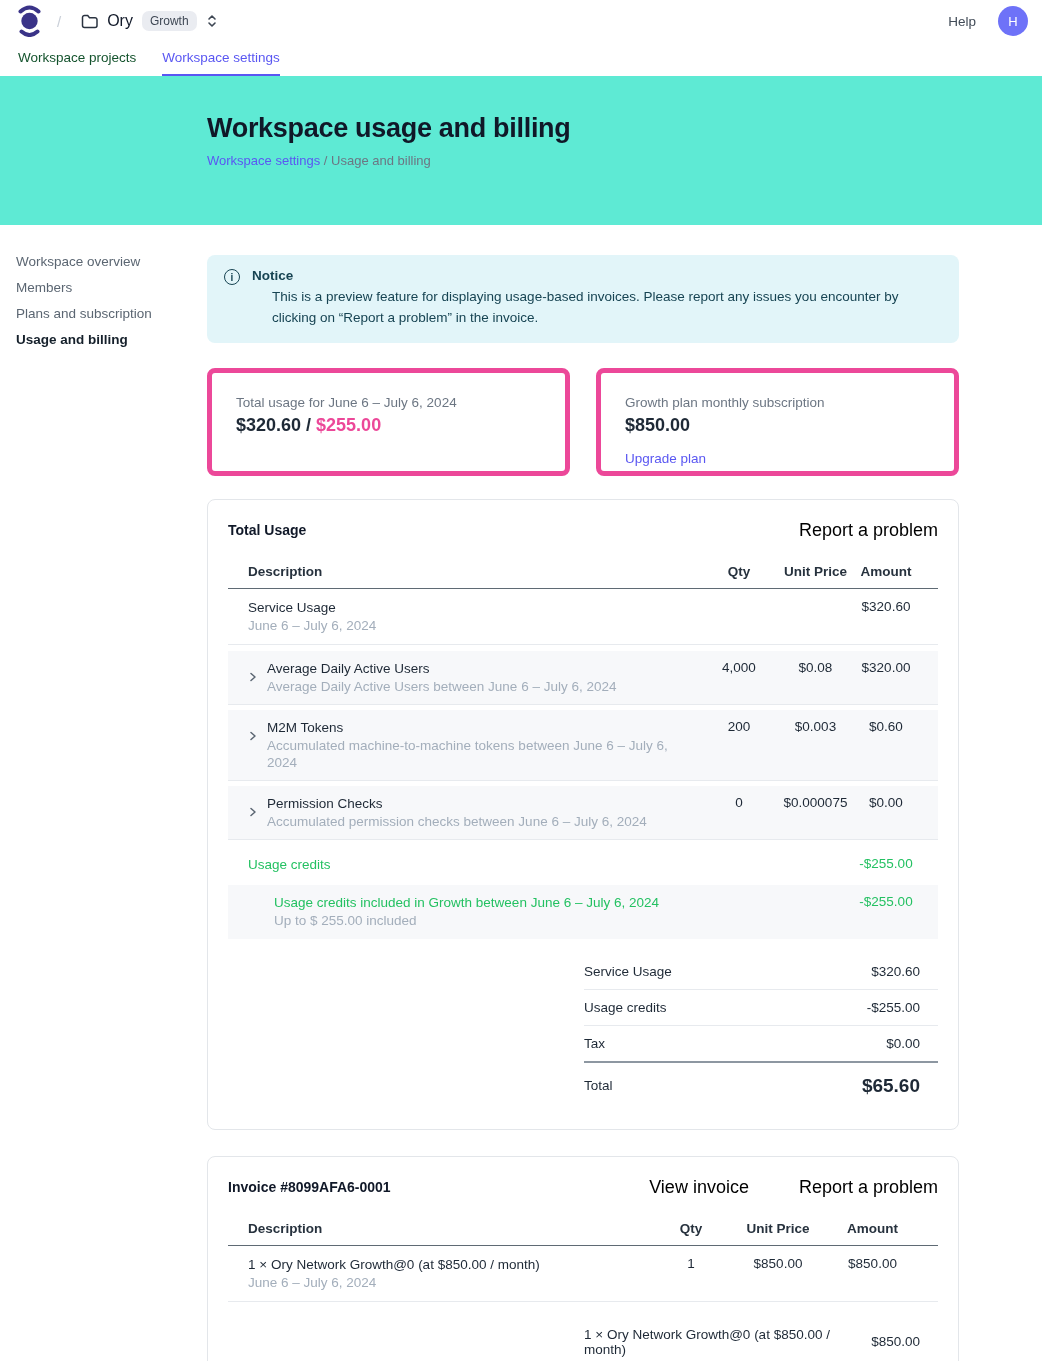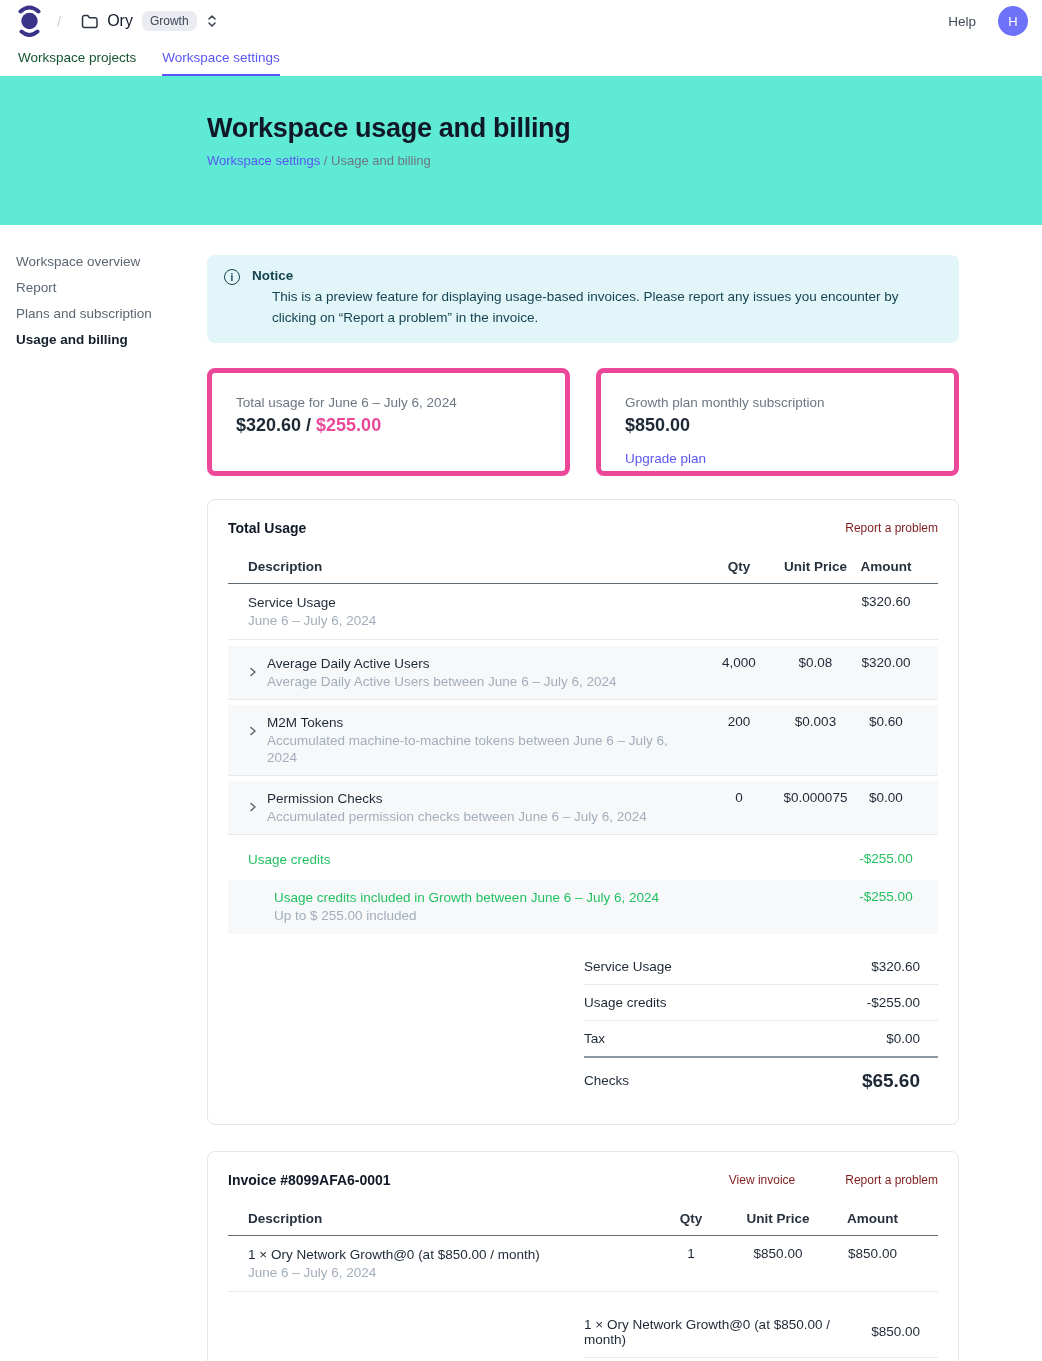--- a/index.html
+++ b/index.html
@@ -136,21 +136,21 @@
     border: 1px solid #e3e6ea;
     border-radius: 8px;
     background: #ffffff;
     padding: 20px 20px 20px;
   }
   .usage-card { margin-top: 23px; }
   .invoice-card { margin-top: 26px; }
   .card-head { display: flex; align-items: center; margin-bottom: 17px; }
   .card-title { font-size: 14px; font-weight: 700; color: #101828; flex: 1; }
   .card-links { display: flex; gap: 26px; }
-  .card-links a { font-size: 12px; font-weight: 500; color: #7f1d1d; padding-left: 24px; }
+  .card-links a { font-size: 18px; font-weight: 500; color: #000000; padding-left: 24px; }
 
   
   .t-head {
     display: flex;
     padding: 6px 18px 9px 20px;
     border-bottom: 1.5px solid #5f6a74;
     font-weight: 600;
     color: #27323e;
   }
   .c-desc { flex: 1; text-align: left; }
@@ -238,21 +238,21 @@
   <h1>Workspace usage and billing</h1>
   <div class="breadcrumb">
     <a>Workspace settings</a><span> / </span><span>Usage and billing</span>
   </div>
 </section>
 
 <div class="main">
 
   <nav class="sidebar">
     <div class="side-item">Workspace overview</div>
-    <div class="side-item">Report</div>
+    <div class="side-item">Members</div>
     <div class="side-item">Plans and subscription</div>
     <div class="side-item active">Usage and billing</div>
   </nav>
 
   <div class="content">
 
     <div class="notice">
       <span class="notice-ic">i</span>
       <div>
         <div class="notice-title">Notice</div>
@@ -358,21 +358,21 @@
         </div>
         <div class="s-row">
           <span class="s-label">Usage credits</span>
           <span class="s-val">-$255.00</span>
         </div>
         <div class="s-row thick">
           <span class="s-label">Tax</span>
           <span class="s-val">$0.00</span>
         </div>
         <div class="s-row total">
-          <span class="s-label">Checks</span>
+          <span class="s-label">Total</span>
           <span class="s-val">$65.60</span>
         </div>
       </div>
     </div>
 
     <div class="big-card invoice-card inv-cols">
       <div class="card-head">
         <div class="card-title">Invoice #8099AFA6-0001</div>
         <div class="card-links">
           <a>View invoice</a>

